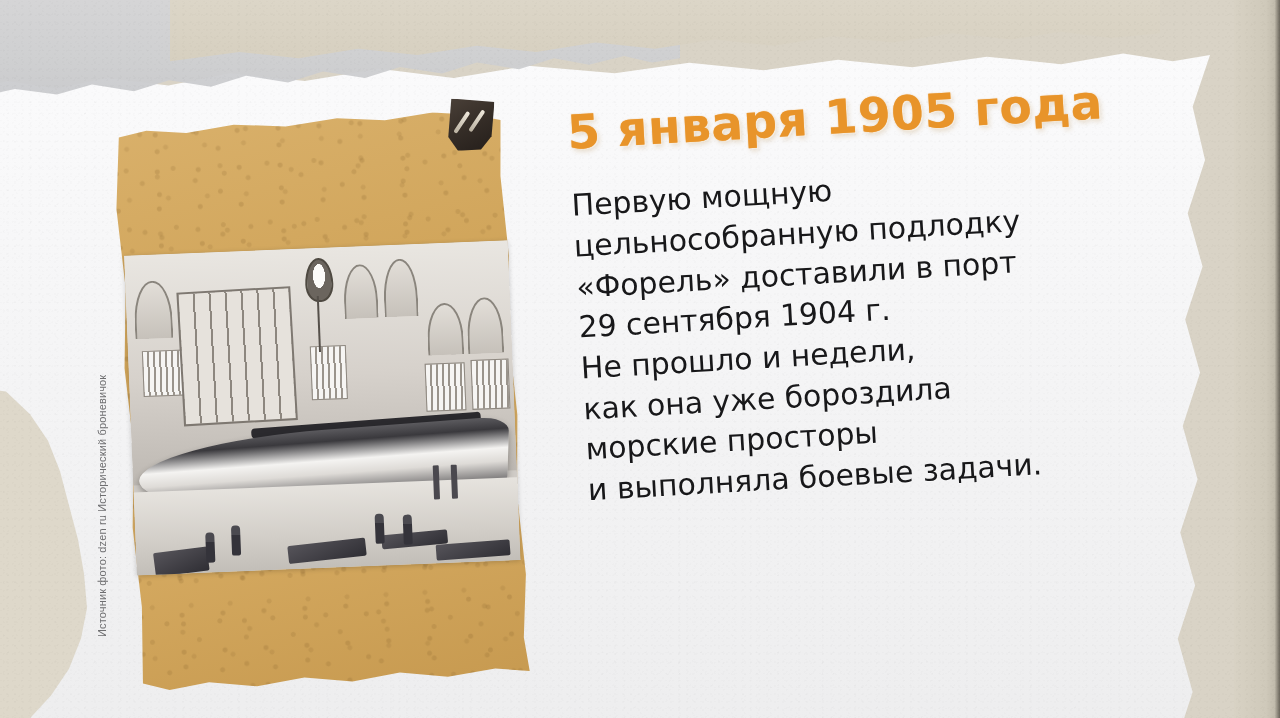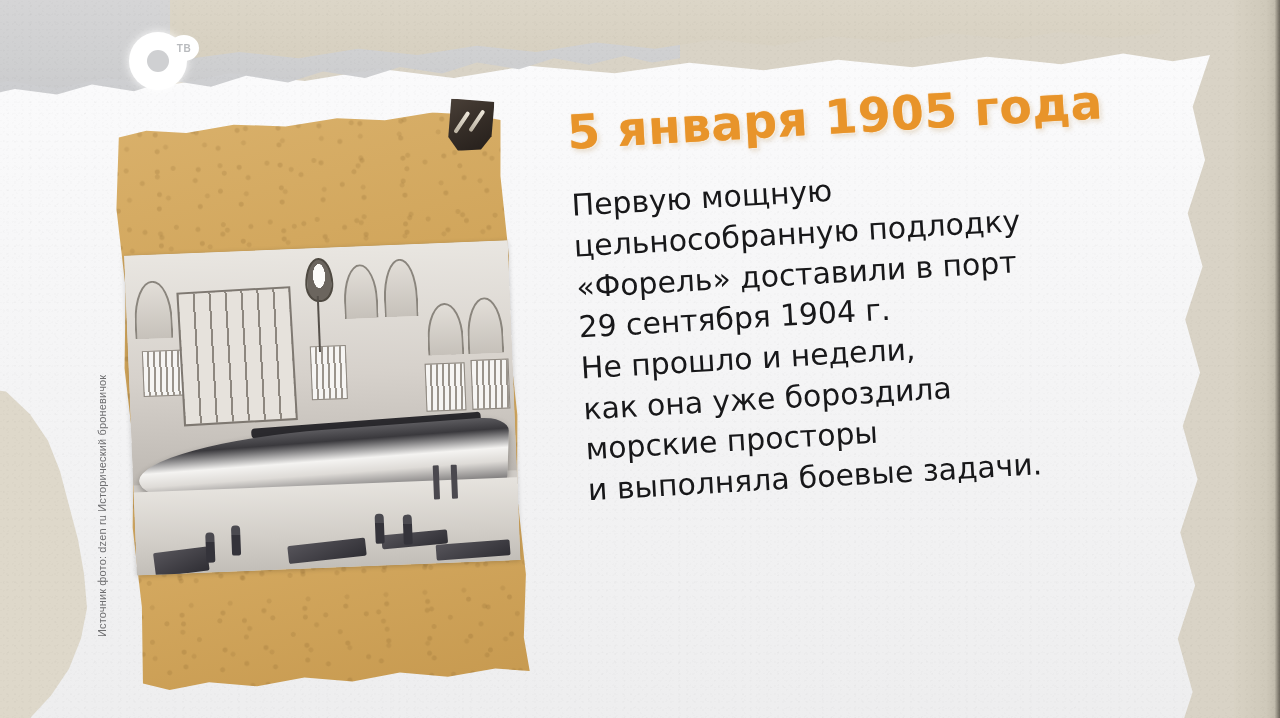--- a/index.html
+++ b/index.html
@@ -258,26 +258,20 @@
 
   <div class="bg-beige"></div>
   <div class="sheet-white"></div>
   <div class="strip-grey"></div>
   <div class="strip-beige-top"></div>
   <div class="blob-beige-bl"></div>
   <div class="strip-beige-right"></div>
   <div class="edge-dark-right"></div>
   <div class="grain"></div>
 
-  <div class="logo">
-    <div class="logo-ring">
-      <div class="logo-hole"></div>
-    </div>
-    <div class="logo-tv">ТВ</div>
-  </div>
 
   <div class="credit">Источник фото: dzen ru Исторический броневичок</div>
 
   <div class="card">
     <div class="kraft"></div>
 
     <div class="photo">
       <div class="photo-inner">
         <div class="ph-wall"></div>
 

